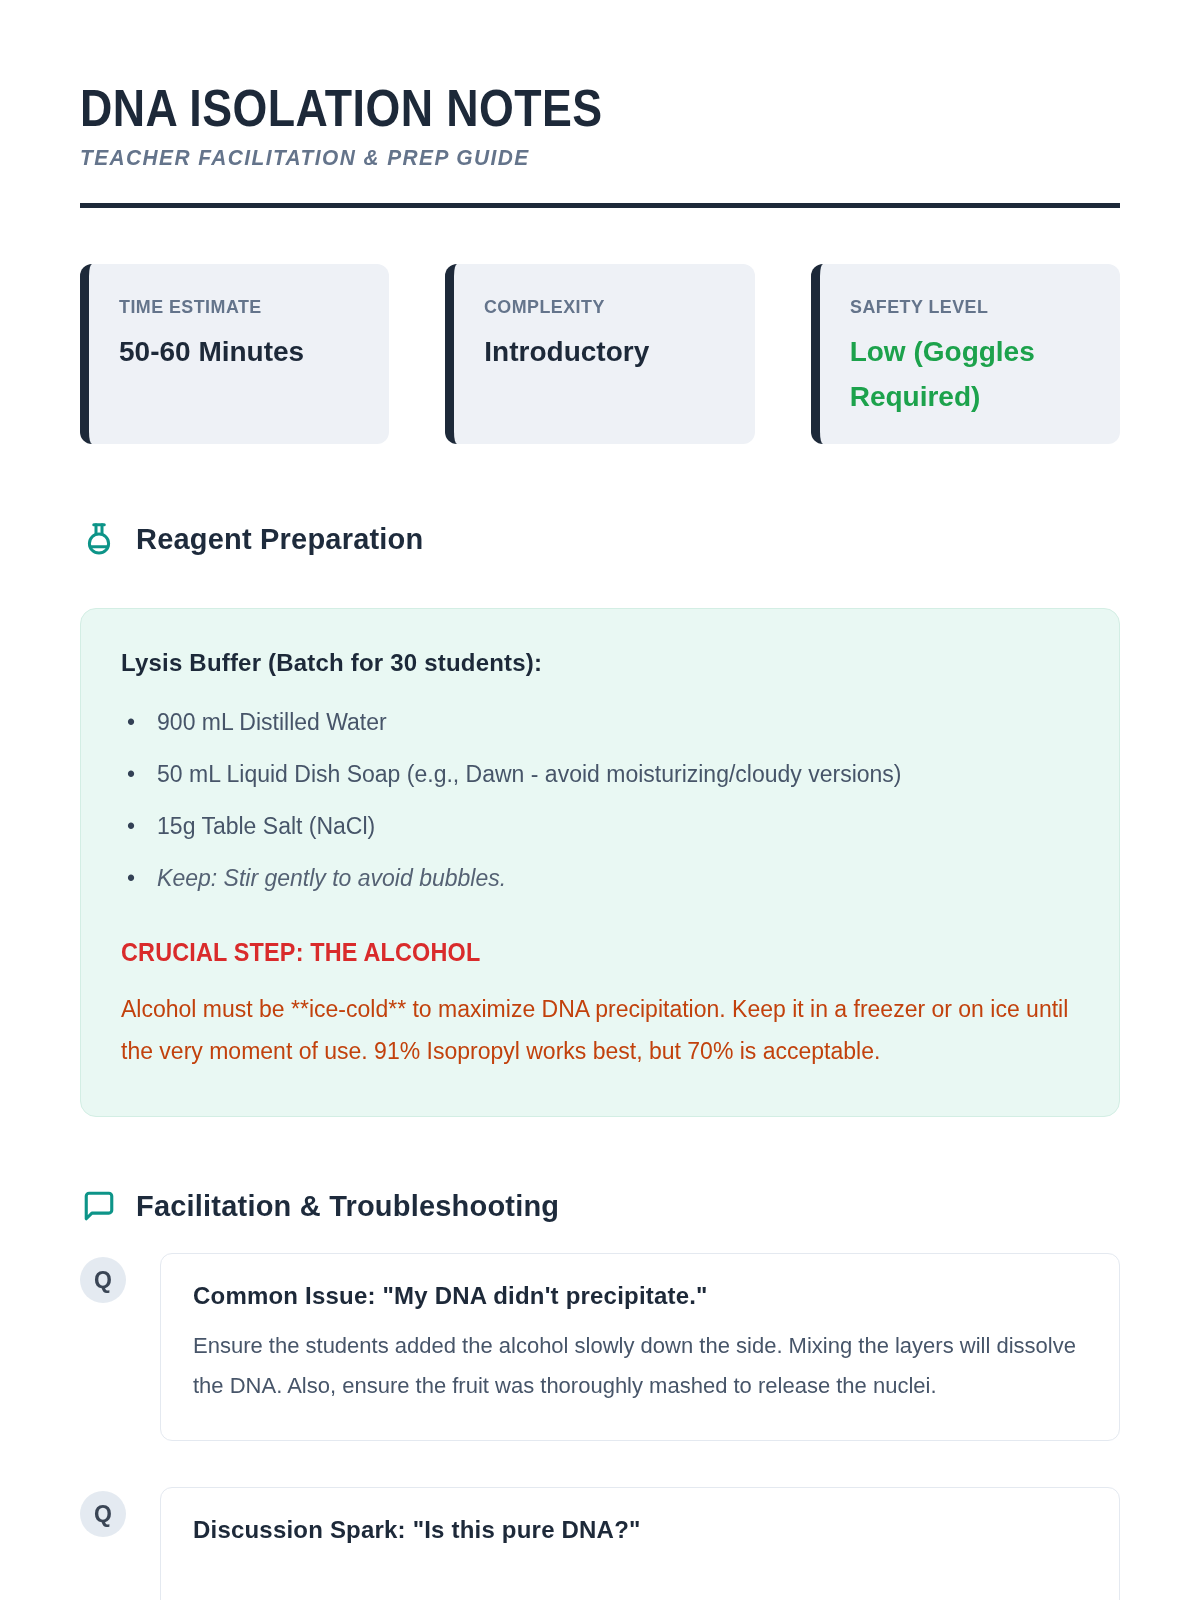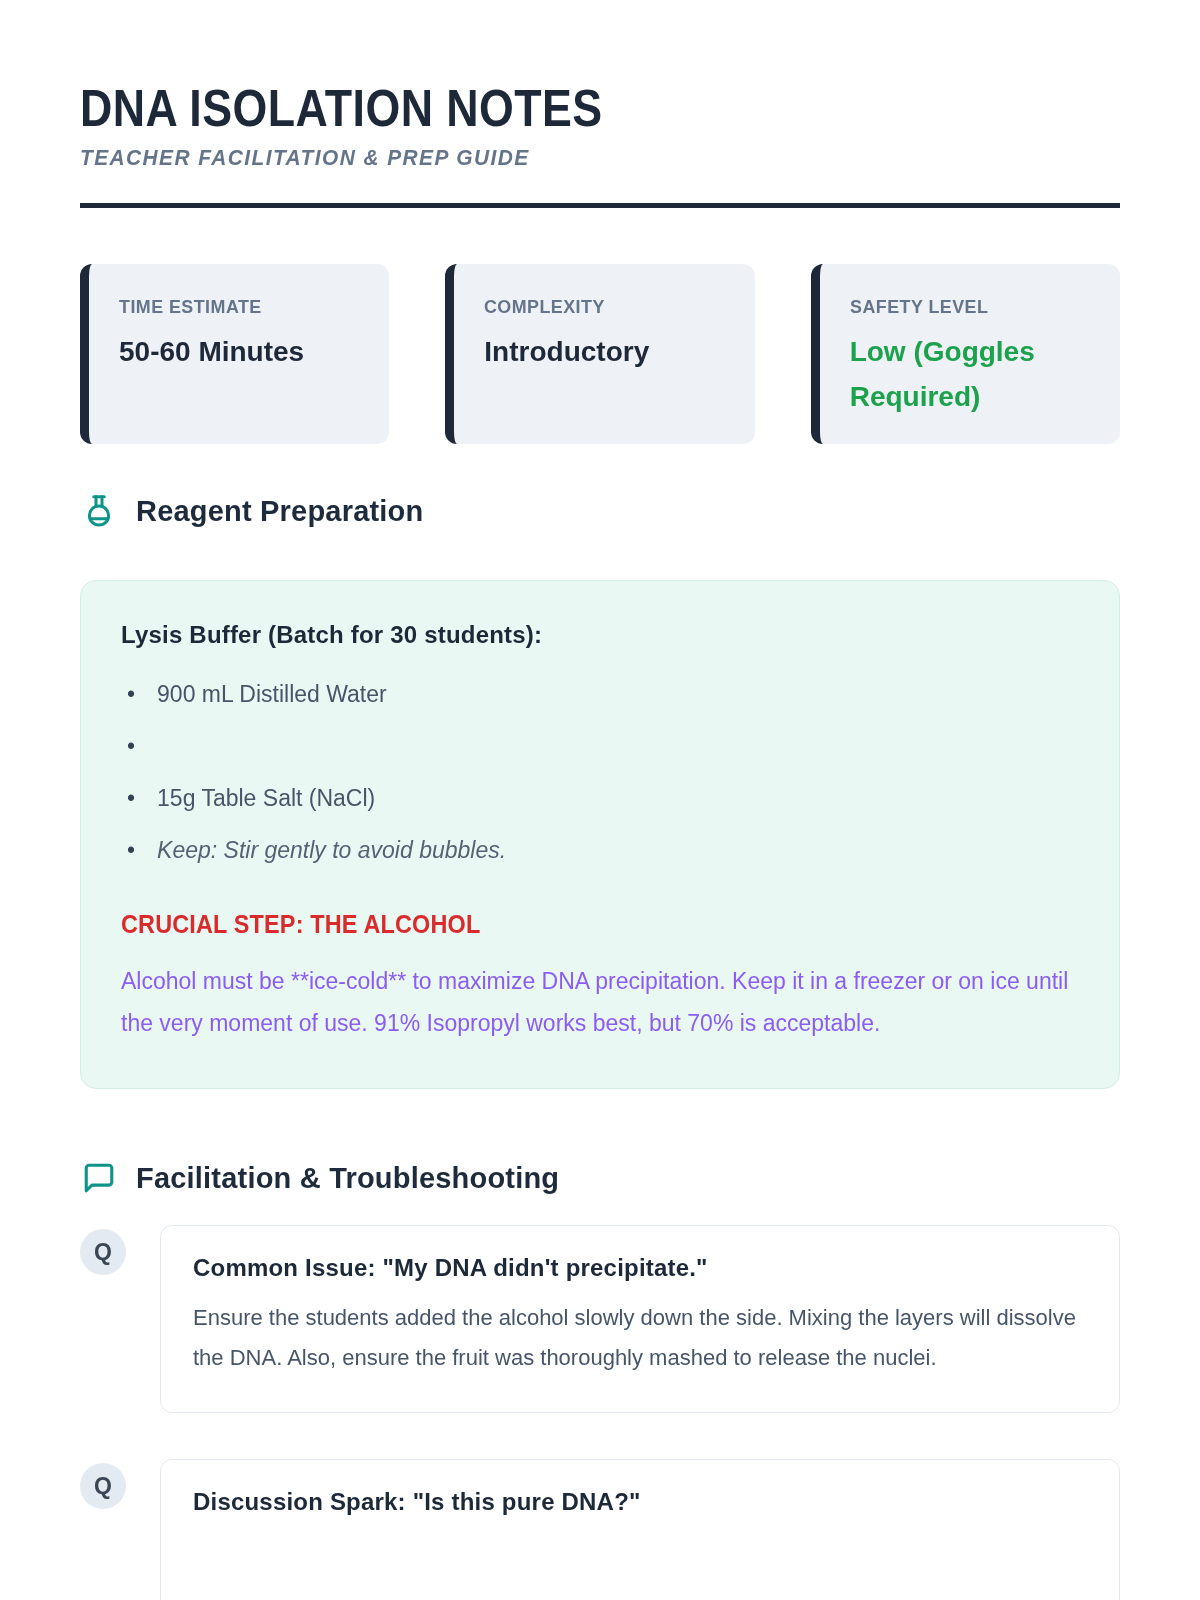--- a/index.html
+++ b/index.html
@@ -79,21 +79,21 @@
     line-height: 1.6;
   }
   .stat-value.green { color: #1ca24c; }
 
   
   .section-heading {
     display: flex;
     align-items: center;
     gap: 18px;
   }
-  .section-heading.first { margin-top: 48px; }
+  .section-heading.first { margin-top: 76px; }
   .section-heading.second { margin-top: 70px; }
   .section-heading .icon-wrap {
     width: 38px;
     height: 38px;
     display: flex;
     align-items: center;
     justify-content: center;
   }
   .section-heading h2 {
     font-size: 29px;
@@ -138,21 +138,21 @@
     color: #d92b2b;
     letter-spacing: 0.2px;
     transform: scaleX(0.9);
     transform-origin: left top;
     white-space: nowrap;
   }
   .warning-body {
     margin-top: 20px;
     font-size: 23px;
     line-height: 42px;
-    color: #8b5cf6;
+    color: #c2410c;
   }
 
   
   .qa-item {
     display: flex;
     align-items: flex-start;
     gap: 34px;
   }
   .qa-item.one { margin-top: 28px; }
   .qa-item.two { margin-top: 46px; }
@@ -228,21 +228,21 @@
       </svg>
     </span>
     <h2>Reagent Preparation</h2>
   </div>
 
   <div class="reagent-box">
     <div class="reagent-box-title">Lysis Buffer (Batch for 30 students):</div>
 
     <div class="bullet-list">
       <div class="bullet-item"><span class="bullet"></span><span class="text">900 mL Distilled Water</span></div>
-      <div class="bullet-item"><span class="bullet"></span></div>
+      <div class="bullet-item"><span class="bullet"></span><span class="text">50 mL Liquid Dish Soap (e.g., Dawn - avoid moisturizing/cloudy versions)</span></div>
       <div class="bullet-item"><span class="bullet"></span><span class="text">15g Table Salt (NaCl)</span></div>
       <div class="bullet-item italic"><span class="bullet"></span><span class="text">Keep: Stir gently to avoid bubbles.</span></div>
     </div>
 
     <div class="warning-title">CRUCIAL STEP: THE ALCOHOL</div>
     <p class="warning-body">Alcohol must be **ice-cold** to maximize DNA precipitation. Keep it in a freezer or on ice until the very moment of use. 91% Isopropyl works best, but 70% is acceptable.</p>
   </div>
 
   <div class="section-heading second">
     <span class="icon-wrap">

